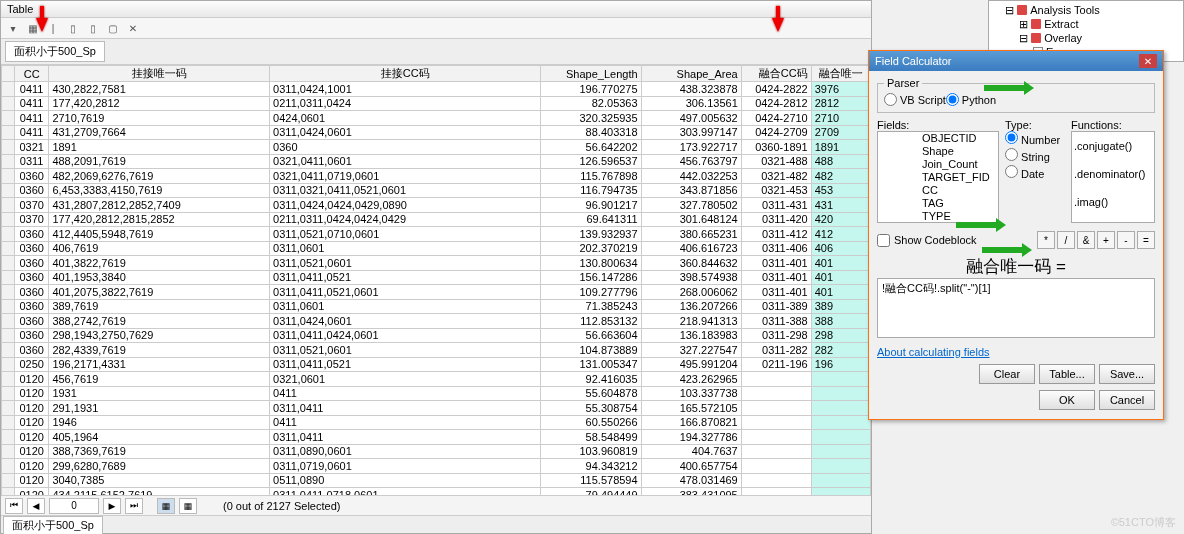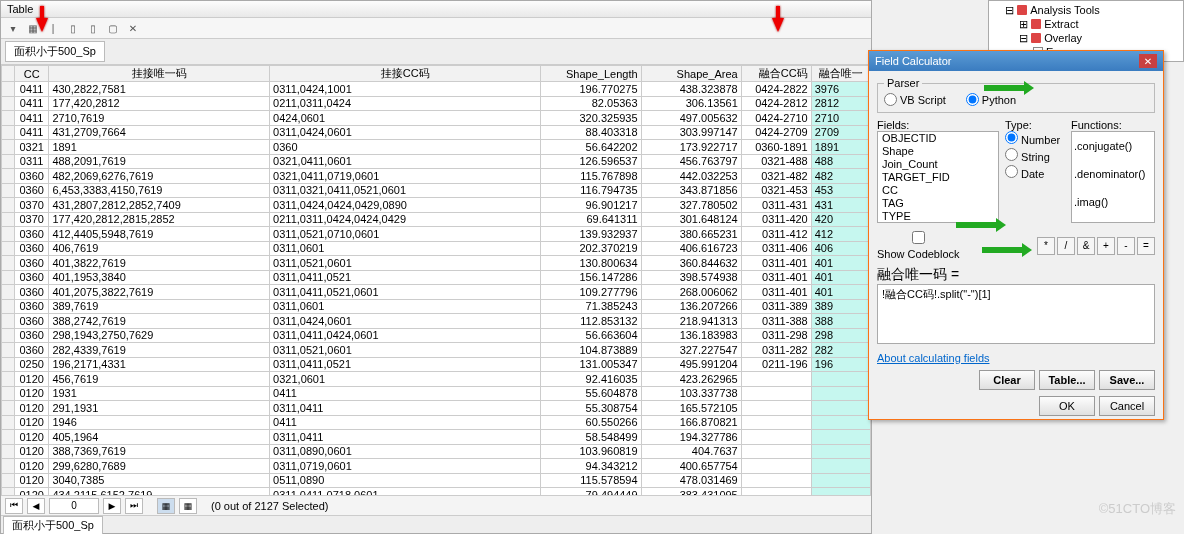--- a/index.html
+++ b/index.html
@@ -38,49 +38,49 @@
 .tree-item.l3 { padding-left: 42px; }
 .toolbox-icon { width: 10px; height: 10px; background: #d44; border-radius: 1px; }
 .tool-icon { width: 10px; height: 10px; border: 1px solid #888; background: #fff; }
 
 .dialog { position: absolute; left: 868px; top: 50px; width: 296px; height: 370px; background: #f0f0f0; border: 1px solid #f97316; box-shadow: 2px 2px 4px rgba(0,0,0,.3); }
 .dlg-title { background: linear-gradient(#5b9bd5,#3a7cc0); color: #fff; padding: 3px 6px; display: flex; justify-content: space-between; align-items: center; }
 .dlg-close { width: 18px; height: 14px; background: #c94040; color: #fff; display: flex; align-items: center; justify-content: center; font-size: 10px; }
 .dlg-body { padding: 6px 8px; }
 .fieldset { border: 1px solid #bbb; padding: 4px 6px 6px; margin-bottom: 6px; position: relative; }
 .fieldset legend { font-size: 11px; padding: 0 3px; }
-.radio-row { display: flex; gap: 20px; }
+.radio-row { display: flex; }
 .radio-row label { display: flex; align-items: center; gap: 3px; }
 .cols3 { display: flex; gap: 6px; }
-.listbox { border: 1px solid #aaa; background: #fff; height: 92px; overflow: auto; font-size: 11px; flex: 1.3; }
+.listbox { border: 1px solid #aaa; background: #fff; height: 92px; overflow: auto; font-size: 11px; flex: 1.3; padding-left: 40px; }
 .listbox div { padding: 0 4px; line-height: 13px; }
 .typecol { width: 60px; }
 .typecol label { display: block; line-height: 15px; }
 .funcbox { border: 1px solid #aaa; background: #fff; height: 92px; width: 84px; overflow: auto; font-size: 11px; }
 .funcbox div { padding: 8px 2px; line-height: 12px; }
-.checkrow { display: flex; align-items: center; gap: 4px; margin: 4px 0; flex-direction: column; }
-.expr-label { font-size: 14px; margin-top: 2px; }
+.checkrow { display: flex; align-items: center; gap: 4px; margin: 4px 0; }
+.expr-label { font-size: 17px; margin-top: 2px; text-align: center; }
 .expr-box { border: 1px solid #aaa; background: #fff; height: 60px; padding: 2px 4px; font-size: 11px; }
 .opbtns { display: flex; gap: 2px; margin: 4px 0; justify-content: flex-end; }
 .opbtn { width: 18px; height: 18px; border: 1px solid #aaa; background: #f6f6f6; font-size: 10px; display: inline-flex; align-items: center; justify-content: center; }
 .linkrow { margin-top: 8px; }
 .linkrow a { color: #0066cc; font-size: 11px; text-decoration: underline; }
 .btnrow { display: flex; gap: 4px; justify-content: flex-end; margin-top: 6px; }
 .dlg-btn { height: 20px; border: 1px solid #999; background: linear-gradient(#fdfdfd,#e0e0e0); font-size: 11px; cursor: pointer; }
-.dlg-btn.w1 { width: 56px; font-weight: bold; }
+.dlg-btn.w1 { width: 56px; }
 .dlg-btn.w2 { width: 56px; }
 
 .red-arrow { position: absolute; width: 0; height: 0; border-left: 6px solid transparent; border-right: 6px solid transparent; border-top: 14px solid #e00; filter: drop-shadow(0 0 1px #a00); }
 .red-arrow::before { content: ''; position: absolute; left: -2px; top: -26px; width: 4px; height: 14px; background: #e00; }
 
 .green-arrow { position: absolute; height: 10px; display: flex; align-items: center; }
 .green-arrow .shaft { height: 6px; background: #2a2; width: 40px; }
 .green-arrow .head { width: 0; height: 0; border-top: 7px solid transparent; border-bottom: 7px solid transparent; border-left: 10px solid #2a2; }
 
-.watermark { position: absolute; right: 8px; bottom: 16px; color: #ccc; font-size: 13px; }
+.watermark { position: absolute; right: 8px; bottom: 4px; color: #ccc; font-size: 11px; }
 </style>
 </head>
 <body>
 
 <div class="table-window">
   <div class="tw-title">Table</div>
   <div class="tw-toolbar">
     <span class="tb-icon">▾</span>
     <span class="tb-icon">▦</span>
     <span class="tb-icon">|</span>
@@ -414,21 +414,21 @@
 
   <div class="statusbar">
     <span class="nav-btn">⏮</span>
     <span class="nav-btn">◀</span>
     <input class="nav-input" value="0" style="">
     <span class="nav-btn">▶</span>
     <span class="nav-btn">⏭</span>
     <span style="width:6px"></span>
     <span class="nav-btn" style="background:#cde">▦</span>
     <span class="nav-btn">▦</span>
-    <span style="margin-left:10px">(0 out of 2127 Selected)</span>
+    <span style="margin-left:22px">(0 out of 2127 Selected)</span>
   </div>
   <div class="bottom-tab">
     <span>面积小于500_Sp</span>
   </div>
 </div>
 
 <div class="catalog">
   <div class="tree-item">
       <span>⊟</span>
       <span class="toolbox-icon"></span>

